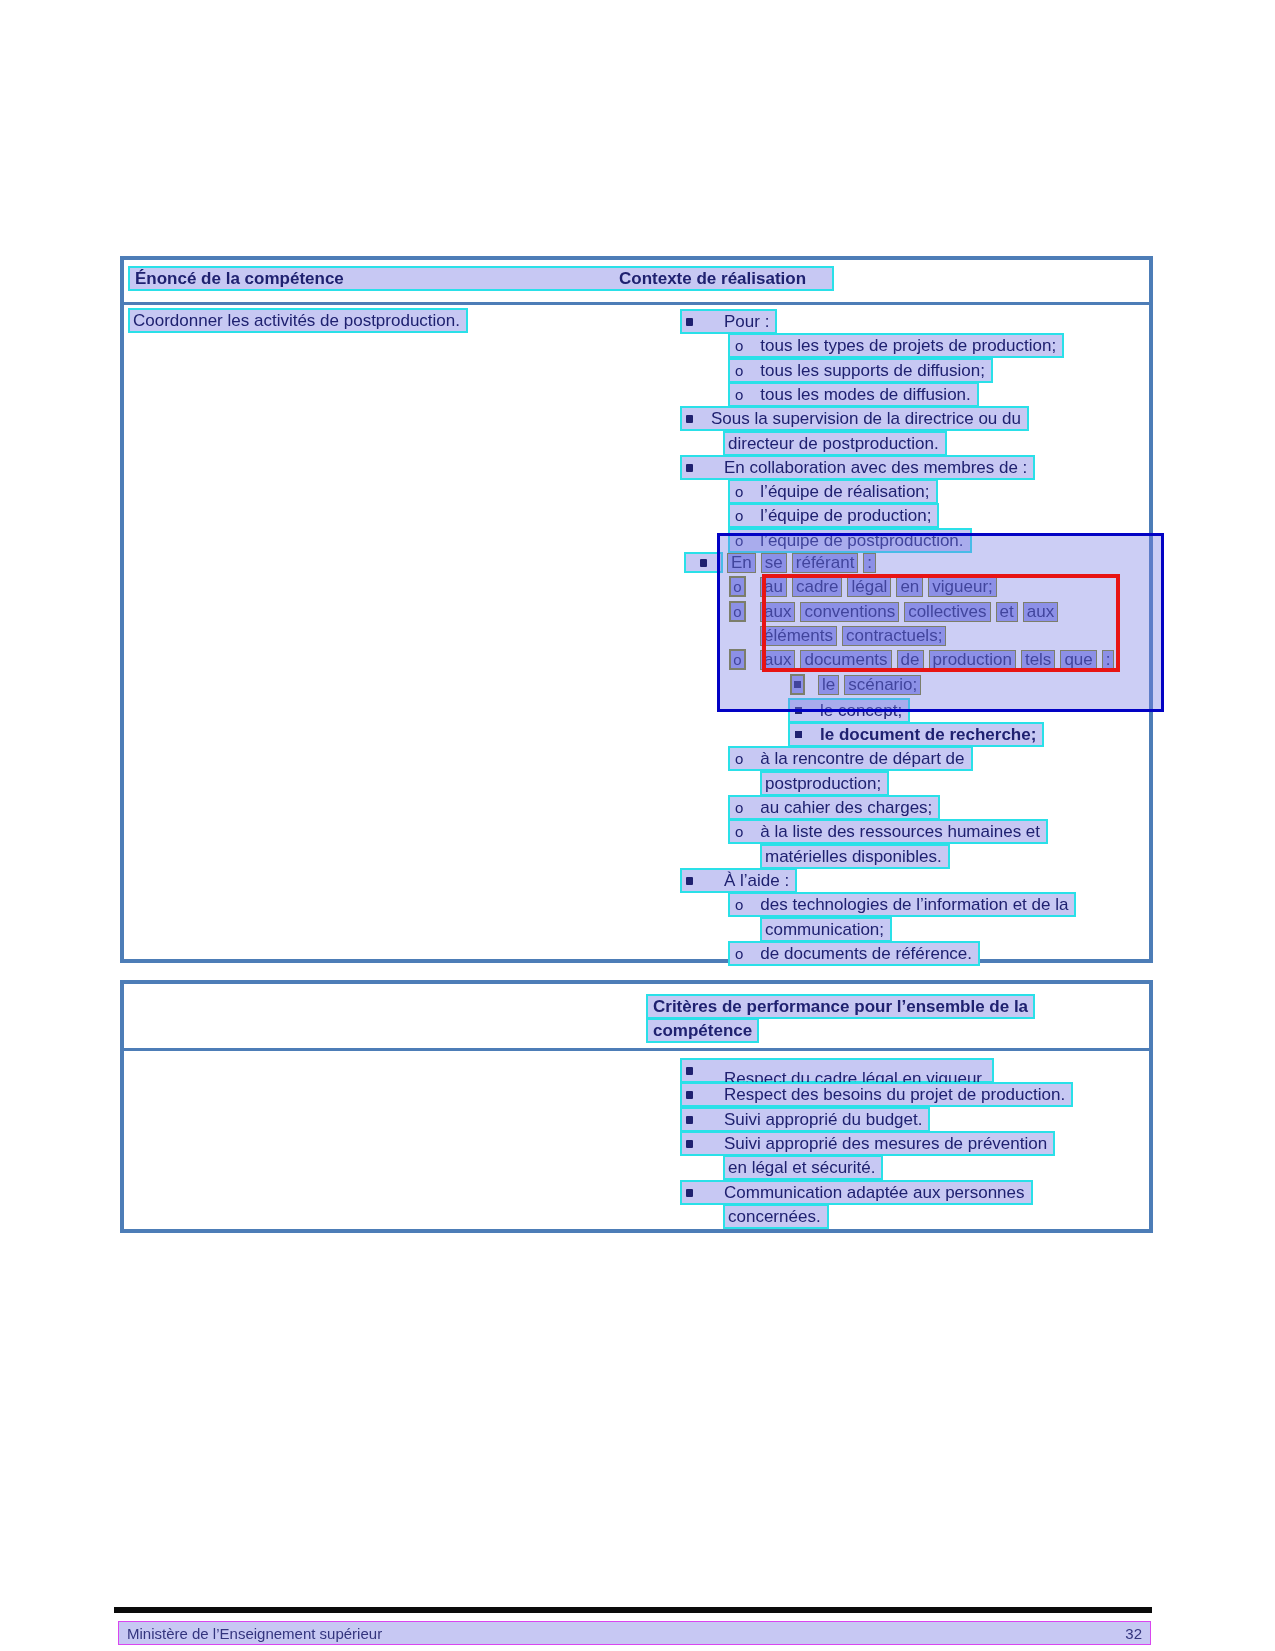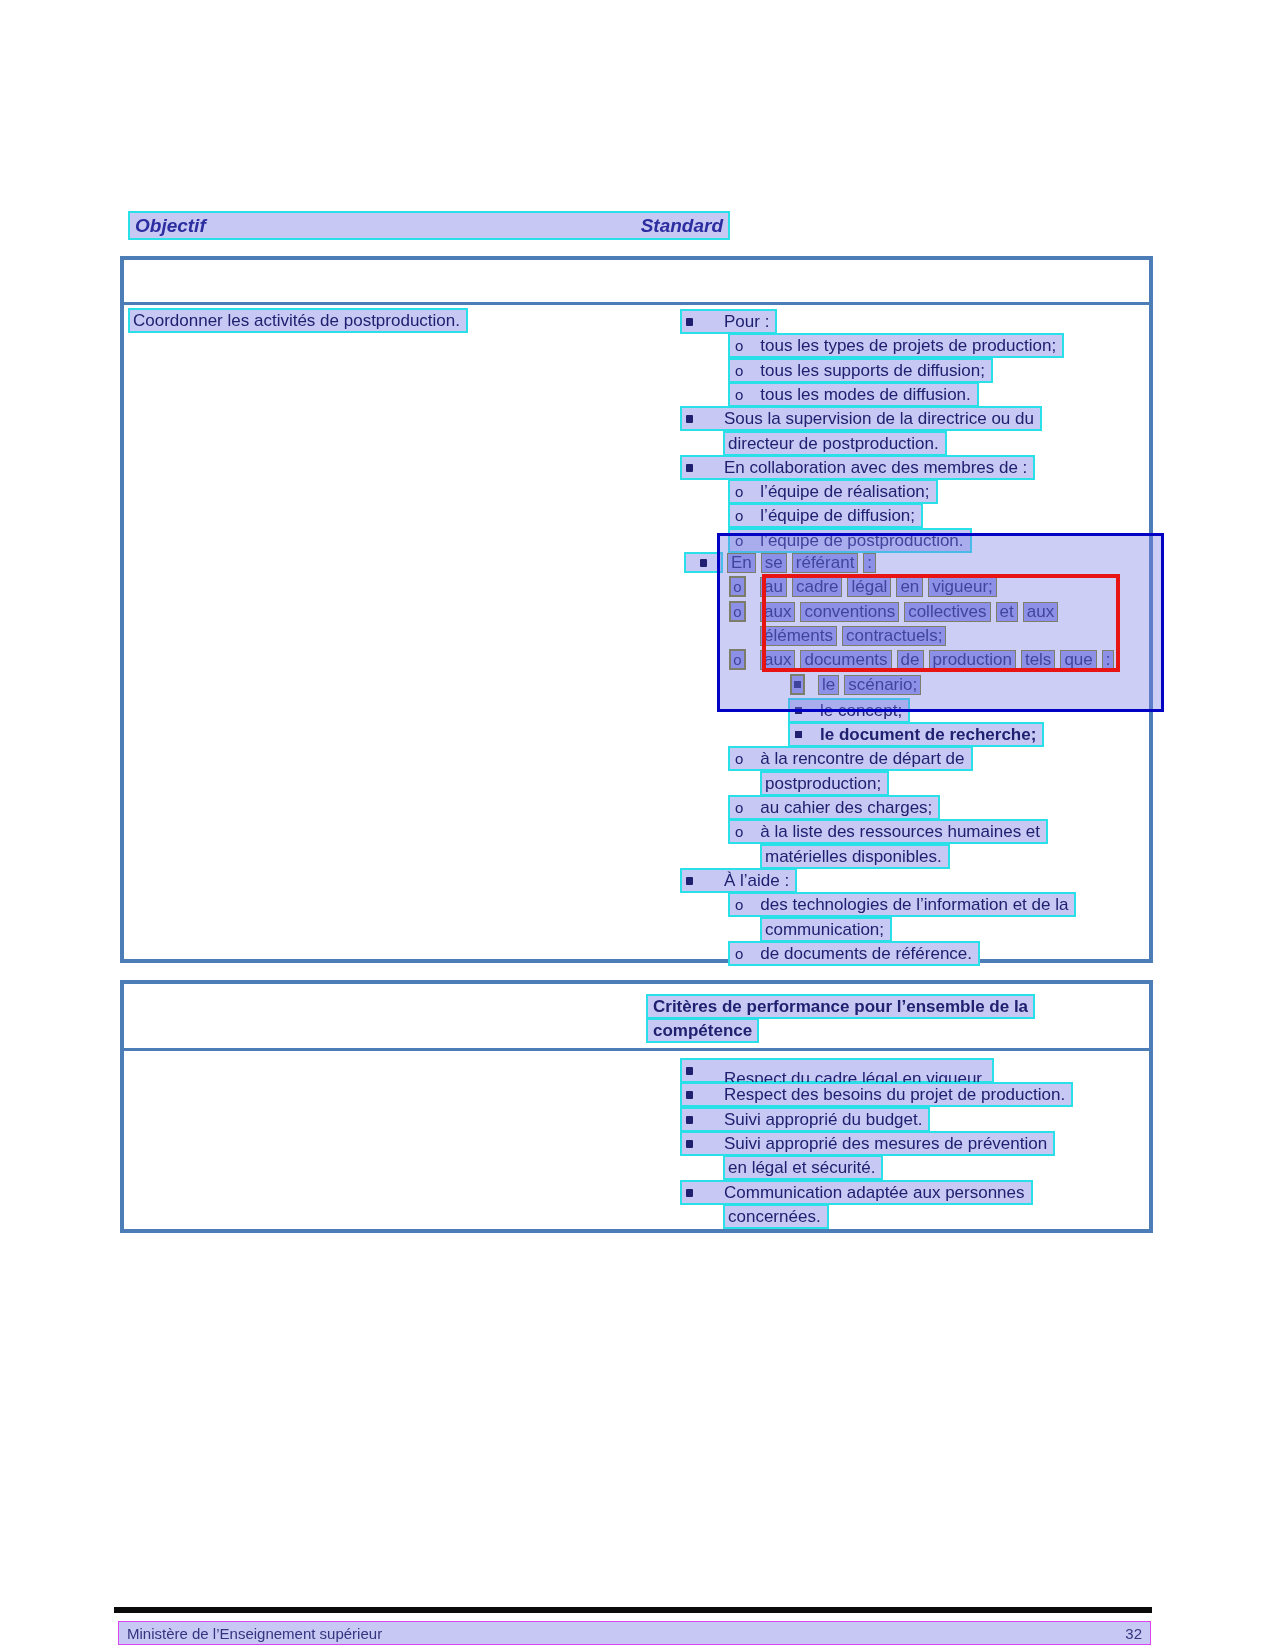--- a/index.html
+++ b/index.html
@@ -47,42 +47,42 @@
   .footer-band{left:118px;top:1621px;width:1015px;height:22px;background:var(--ocr_fill);
                border:1px solid #d946ef;display:flex;justify-content:space-between;align-items:center;
                padding:0 8px;font-size:15px;color:#33347e;}
 </style>
 </head>
 <body>
 
 <div class="page">
 
 
-  <div class="abs obj-line">
-    <span>Objectif</span>
-    <span>Standard</span>
-  </div>
 
   <div class="abs tbl tbl1">
     <div class="tbl-divider" style="top:42px;"></div>
   </div>
 
+  <div class="abs hl t1-header">
+    <span class="h-left">Énoncé de la compétence</span>
+    <span class="h-right">Contexte de réalisation</span>
+  </div>
 
   <div class="abs hl" style="left:128px;top:308px;padding:0 6px 0 3px;">Coordonner les activités de postproduction.</div>
 
   <div id="context-lines">
       <div class="line boxed abs" style="left: 680px; top: 309px;"><span class="b-sq" style="margin-left: 4px;"></span><span style="margin-left: 31px;">Pour :</span></div>
       <div class="line boxed abs" style="left: 728px; top: 333px;"><span class="b-o" style="margin-left: 5px;">o</span><span style="margin-left: 17px;">tous les types de projets de production;</span></div>
       <div class="line boxed abs" style="left: 728px; top: 358px;"><span class="b-o" style="margin-left: 5px;">o</span><span style="margin-left: 17px;">tous les supports de diffusion;</span></div>
       <div class="line boxed abs" style="left: 728px; top: 382px;"><span class="b-o" style="margin-left: 5px;">o</span><span style="margin-left: 17px;">tous les modes de diffusion.</span></div>
-      <div class="line boxed abs" style="left: 680px; top: 406px;"><span class="b-sq" style="margin-left: 4px;"></span><span style="margin-left: 31px;">Sous la supervision de la directrice ou du</span></div>
+      <div class="line boxed abs" style="left: 680px; top: 406px;"><span class="b-sq" style="margin-left: 4px;"></span><span style="margin-left: 18px;">Sous la supervision de la directrice ou du</span></div>
       <div class="line boxed abs" style="left: 723px; top: 431px;"><span style="margin-left: 3px;">directeur de postproduction.</span></div>
       <div class="line boxed abs" style="left: 680px; top: 455px;"><span class="b-sq" style="margin-left: 4px;"></span><span style="margin-left: 31px;">En collaboration avec des membres de :</span></div>
       <div class="line boxed abs" style="left: 728px; top: 479px;"><span class="b-o" style="margin-left: 5px;">o</span><span style="margin-left: 17px;">l’équipe de réalisation;</span></div>
-      <div class="line boxed abs" style="left: 728px; top: 503px;"><span class="b-o" style="margin-left: 5px;">o</span><span style="margin-left: 17px;">l’équipe de diffusion;</span></div>
+      <div class="line boxed abs" style="left: 728px; top: 503px;"><span class="b-o" style="margin-left: 5px;">o</span><span style="margin-left: 17px;">l’équipe de production;</span></div>
       <div class="line boxed abs" style="left: 728px; top: 528px;"><span class="b-o" style="margin-left: 5px;">o</span><span style="margin-left: 17px;">l’équipe de postproduction.</span></div>
       <div class="line plain abs" style="left: 684px; top: 552px;"><span class="bullet-frame" style="width: 35px; justify-content: center;"><span class="b-sq"></span></span><span style="display: inline-block; width: 4px;"></span><span class="words"><span class="wbox">En</span><span class="wbox">se</span><span class="wbox">référant</span><span class="wbox">:</span></span></div>
       <div class="line plain abs" style="left: 729px; top: 576px;"><span class="bullet-frame olive" style="width: 13px; justify-content: center;"><span class="b-o">o</span></span><span style="display: inline-block; width: 14px;"></span><span class="words"><span class="wbox">au</span><span class="wbox">cadre</span><span class="wbox">légal</span><span class="wbox">en</span><span class="wbox">vigueur;</span></span></div>
       <div class="line plain abs" style="left: 729px; top: 601px;"><span class="bullet-frame olive" style="width: 13px; justify-content: center;"><span class="b-o">o</span></span><span style="display: inline-block; width: 14px;"></span><span class="words"><span class="wbox">aux</span><span class="wbox">conventions</span><span class="wbox">collectives</span><span class="wbox">et</span><span class="wbox">aux</span></span></div>
       <div class="line plain abs" style="left: 760px; top: 625px;"><span class="words"><span class="wbox">éléments</span><span class="wbox">contractuels;</span></span></div>
       <div class="line plain abs" style="left: 729px; top: 649px;"><span class="bullet-frame olive" style="width: 13px; justify-content: center;"><span class="b-o">o</span></span><span style="display: inline-block; width: 14px;"></span><span class="words"><span class="wbox">aux</span><span class="wbox">documents</span><span class="wbox">de</span><span class="wbox">production</span><span class="wbox">tels</span><span class="wbox">que</span><span class="wbox">:</span></span></div>
       <div class="line plain abs" style="left: 790px; top: 674px;"><span class="bullet-frame olive" style="width: 11px; justify-content: center;"><span class="b-sq3"></span></span><span style="display: inline-block; width: 13px;"></span><span class="words"><span class="wbox">le</span><span class="wbox">scénario;</span></span></div>
       <div class="line boxed abs" style="left: 788px; top: 698px;"><span class="b-sq3" style="margin-left: 5px;"></span><span style="margin-left: 18px;">le concept;</span></div>
       <div class="line boxed abs" style="left: 788px; top: 722px;"><span class="b-sq3" style="margin-left: 5px;"></span><span style="margin-left: 18px; font-weight: bold;">le document de recherche;</span></div>
       <div class="line boxed abs" style="left: 728px; top: 746px;"><span class="b-o" style="margin-left: 5px;">o</span><span style="margin-left: 17px;">à la rencontre de départ de</span></div>

